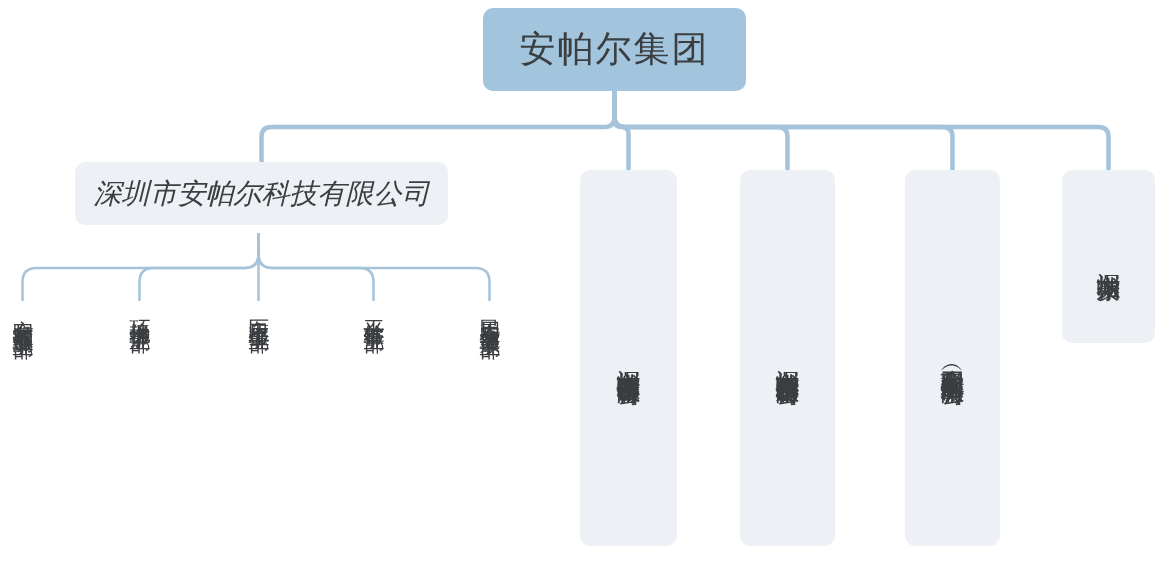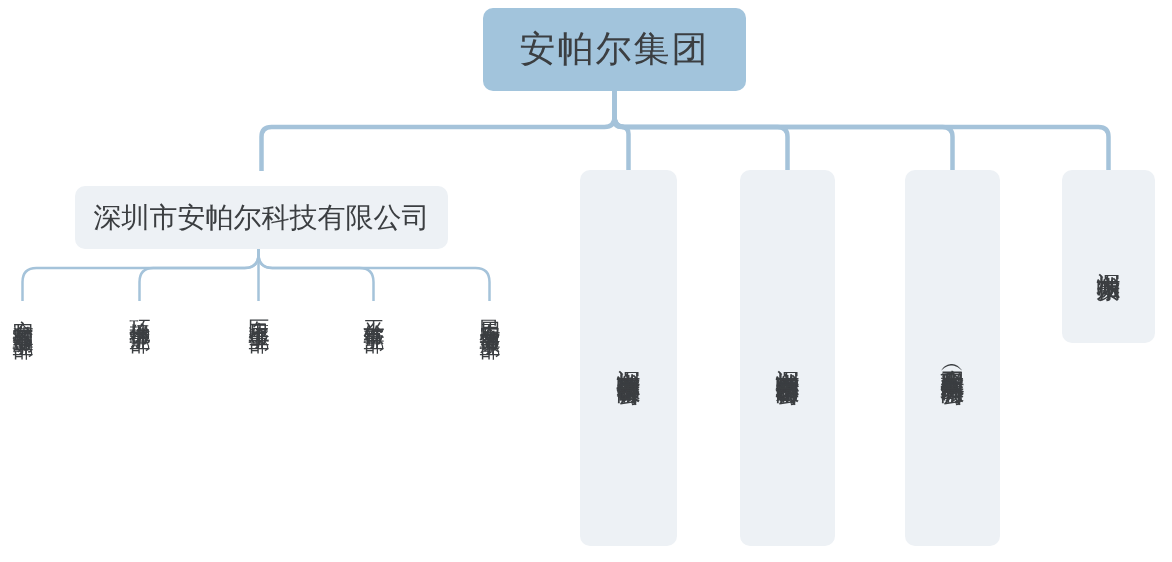--- a/index.html
+++ b/index.html
@@ -43,22 +43,23 @@
   }
   .node.root {
     left: 483px; top: 8px; width: 263px; height: 83px;
     background: var(--root-fill);
     font-size: 36px;
     font-weight: 500;
     letter-spacing: 2px;
   }
   .node.light { background: var(--node-fill); }
   .node.h-company {
-    left: 75px; top: 186px; width: 373px; height: 63px;
+    left: 75px; top: 162px; width: 373px; height: 63px;
     font-size: 28px;
+    font-style: italic;
   }
   .v-text {
     writing-mode: vertical-rl;
     line-height: 1;
   }
   .node.v-company {
     top: 170px;
     font-size: 24px;
   }
   .node.v-company .v-text { letter-spacing: 1px; }

